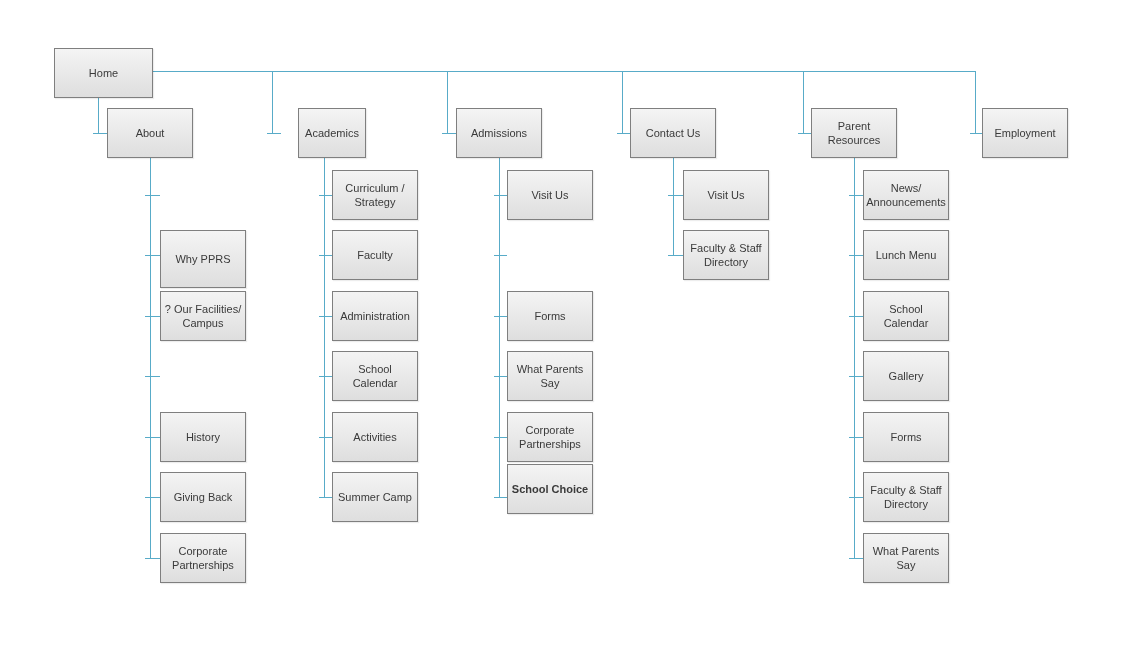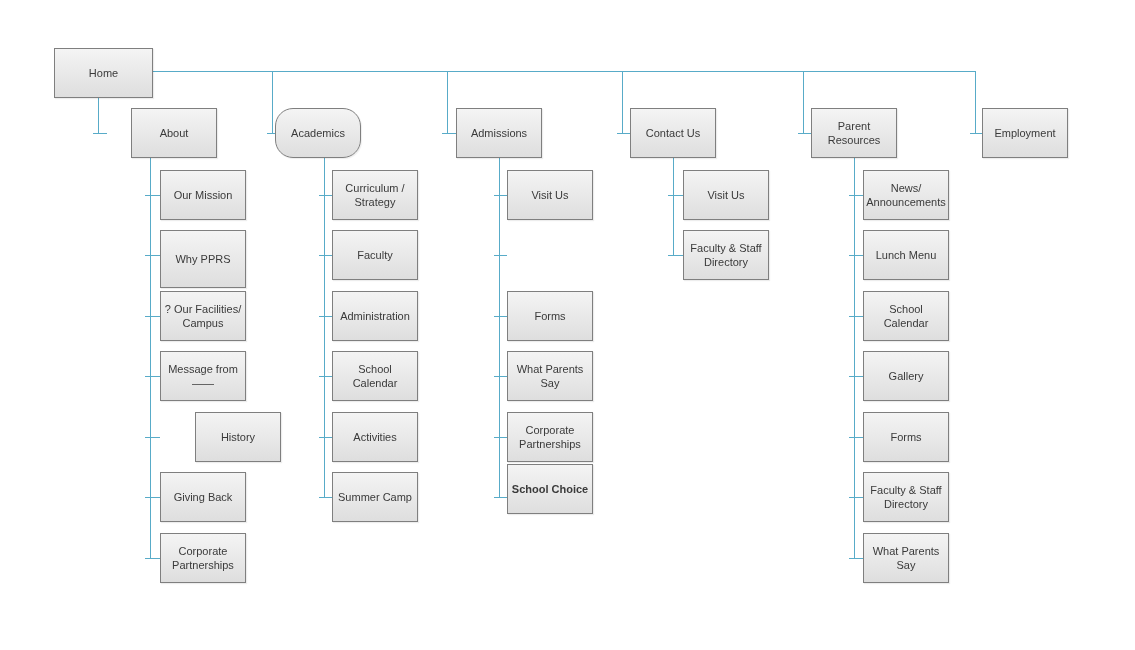--- a/index.html
+++ b/index.html
@@ -75,29 +75,27 @@
     <div class="line" style="left: 849px; top: 195px; width: 14px; height: 1px;"></div>
     <div class="line" style="left: 849px; top: 255px; width: 14px; height: 1px;"></div>
     <div class="line" style="left: 849px; top: 316px; width: 14px; height: 1px;"></div>
     <div class="line" style="left: 849px; top: 376px; width: 14px; height: 1px;"></div>
     <div class="line" style="left: 849px; top: 437px; width: 14px; height: 1px;"></div>
     <div class="line" style="left: 849px; top: 497px; width: 14px; height: 1px;"></div>
     <div class="line" style="left: 849px; top: 558px; width: 14px; height: 1px;"></div>
     <div class="line" style="left: 975px; top: 71px; width: 1px; height: 63px;"></div>
     <div class="line" style="left: 970px; top: 133px; width: 12px; height: 1px;"></div>
     <div class="node" style="left: 54px; top: 48px; width: 99px; height: 50px;">Home</div>
-    <div class="node" style="left: 107px; top: 108px; width: 86px; height: 50px; margin-left: 24px;">About</div>
-    <div class="node" style="left: 160px; top: 170px; width: 86px; height: 50px;">Our Mission</div>
+    <div class="node" style="left: 107px; top: 108px; width: 86px; height: 50px;">About</div>
     <div class="node" style="left: 160px; top: 230px; width: 86px; height: 58px;">Why PPRS</div>
     <div class="node" style="left: 160px; top: 291px; width: 86px; height: 50px;">? Our Facilities/ Campus</div>
-    <div class="node" style="left: 160px; top: 351px; width: 86px; height: 50px;">Message from ——</div>
-    <div class="node" style="left: 160px; top: 412px; width: 86px; height: 50px; margin-left: 35px;">History</div>
+    <div class="node" style="left: 160px; top: 412px; width: 86px; height: 50px;">History</div>
     <div class="node" style="left: 160px; top: 472px; width: 86px; height: 50px;">Giving Back</div>
     <div class="node" style="left: 160px; top: 533px; width: 86px; height: 50px;">Corporate Partnerships</div>
-    <div class="node" style="left: 275px; top: 108px; width: 86px; height: 50px; border-radius: 18px;">Academics</div>
+    <div class="node" style="left: 298px; top: 108px; width: 68px; height: 50px;">Academics</div>
     <div class="node" style="left: 332px; top: 170px; width: 86px; height: 50px;">Curriculum / Strategy</div>
     <div class="node" style="left: 332px; top: 230px; width: 86px; height: 50px;">Faculty</div>
     <div class="node" style="left: 332px; top: 291px; width: 86px; height: 50px;">Administration</div>
     <div class="node" style="left: 332px; top: 351px; width: 86px; height: 50px;">School Calendar</div>
     <div class="node" style="left: 332px; top: 412px; width: 86px; height: 50px;">Activities</div>
     <div class="node" style="left: 332px; top: 472px; width: 86px; height: 50px;">Summer Camp</div>
     <div class="node" style="left: 456px; top: 108px; width: 86px; height: 50px;">Admissions</div>
     <div class="node" style="left: 507px; top: 170px; width: 86px; height: 50px;">Visit Us</div>
     <div class="node" style="left: 507px; top: 291px; width: 86px; height: 50px;">Forms</div>
     <div class="node" style="left: 507px; top: 351px; width: 86px; height: 50px;">What Parents Say</div>

